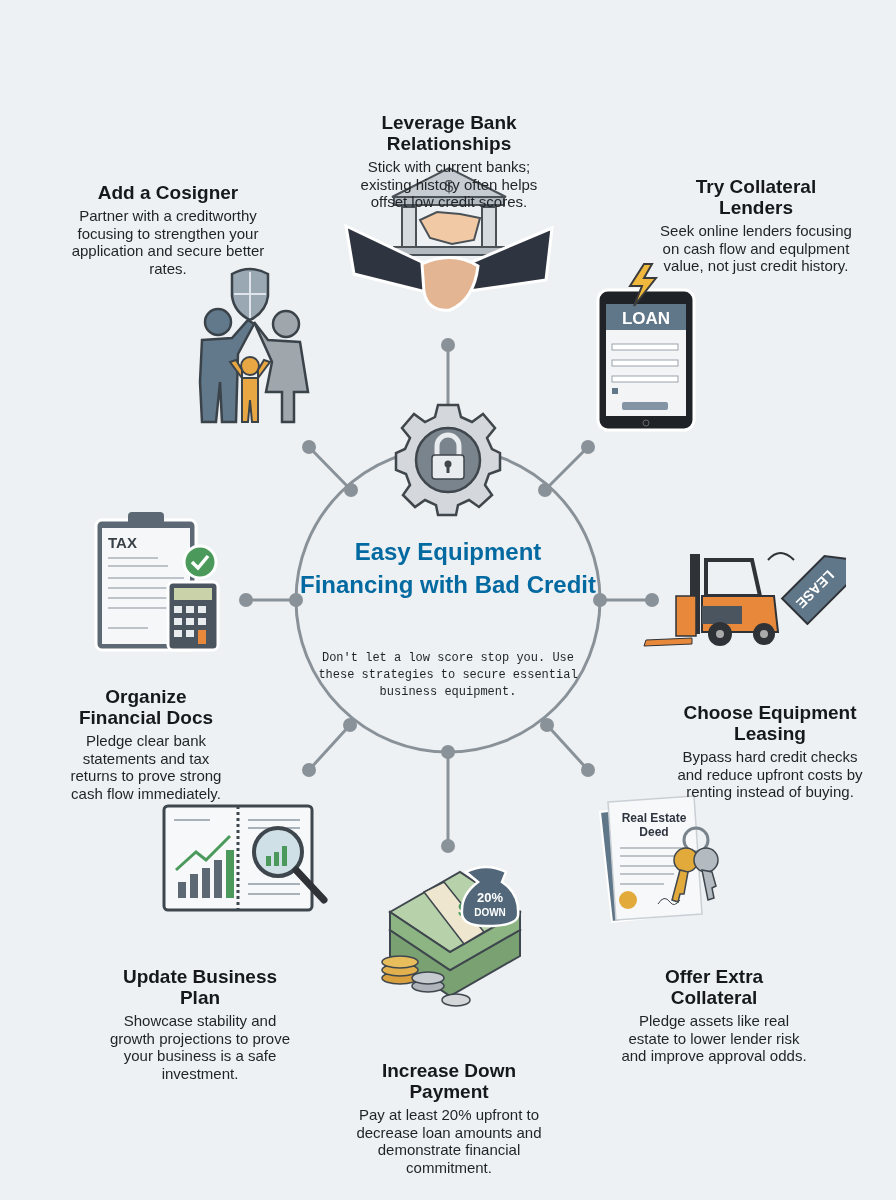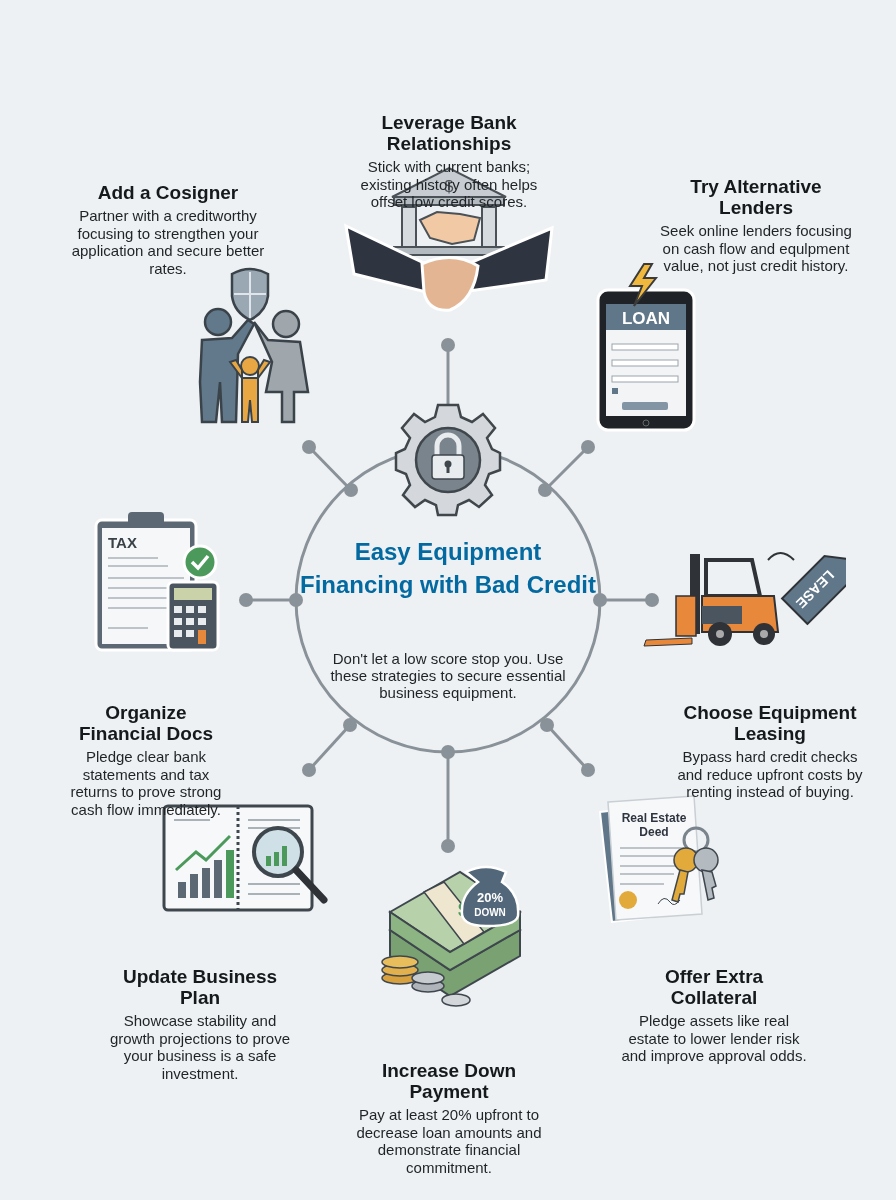--- a/index.html
+++ b/index.html
@@ -20,21 +20,21 @@
   }
   .block p {
     font-size: 15px; line-height: 17.5px; color: #1f2326; text-align: center;
   }
   .center-title {
     position: absolute; left: 300px; top: 535px; width: 296px; text-align: center;
     font-size: 24px; font-weight: 700; line-height: 33px; color: #0369a1;
   }
   .center-sub {
     position: absolute; left: 318px; top: 650px; width: 260px; text-align: center;
-    font-size: 15px; line-height: 17px; color: #1f2326;
+    font-size: 12px; line-height: 17px; color: #1f2326; font-family: Liberation Mono, monospace;
   }
   .icon { position: absolute; }
 </style>
 </head>
 <body>
 
 <div class="stage">
 
   <svg class="diagram" width="896" height="1200" viewBox="0 0 896 1200">
     <g stroke="#8a9299" stroke-width="3" fill="none">
@@ -252,25 +252,25 @@
     <h3 style="padding:0 22px">Leverage Bank Relationships</h3>
     <p>Stick with current banks; existing history often helps offset low credit scores.</p>
   </div>
 
   <div class="block" style="left:52px;top:150px;width:232px">
     <h3>Add a Cosigner</h3>
     <p>Partner with a creditworthy focusing to strengthen your application and secure better rates.</p>
   </div>
 
   <div class="block" style="left:654px;top:144px;width:204px">
-    <h3 style="padding:0 20px">Try Alternative Lenders</h3>
+    <h3 style="padding:0 20px">Try Collateral Lenders</h3>
     <p>Seek online lenders focusing on cash flow and equlpment value, not just credit history.</p>
   </div>
 
-  <div class="block" style="left:46px;top:670px;width:200px">
+  <div class="block" style="left:46px;top:654px;width:200px">
     <h3 style="padding:0 20px">Organize Financial Docs</h3>
     <p style="padding:0 14px">Pledge clear bank statements and tax returns to prove strong cash flow immediately.</p>
   </div>
 
   <div class="block" style="left:670px;top:670px;width:200px">
     <h3 style="padding:0 6px">Choose Equipment Leasing</h3>
     <p style="padding:0 4px">Bypass hard credit checks and reduce upfront costs by renting instead of buying.</p>
   </div>
 
   <div class="block" style="left:100px;top:934px;width:200px">

